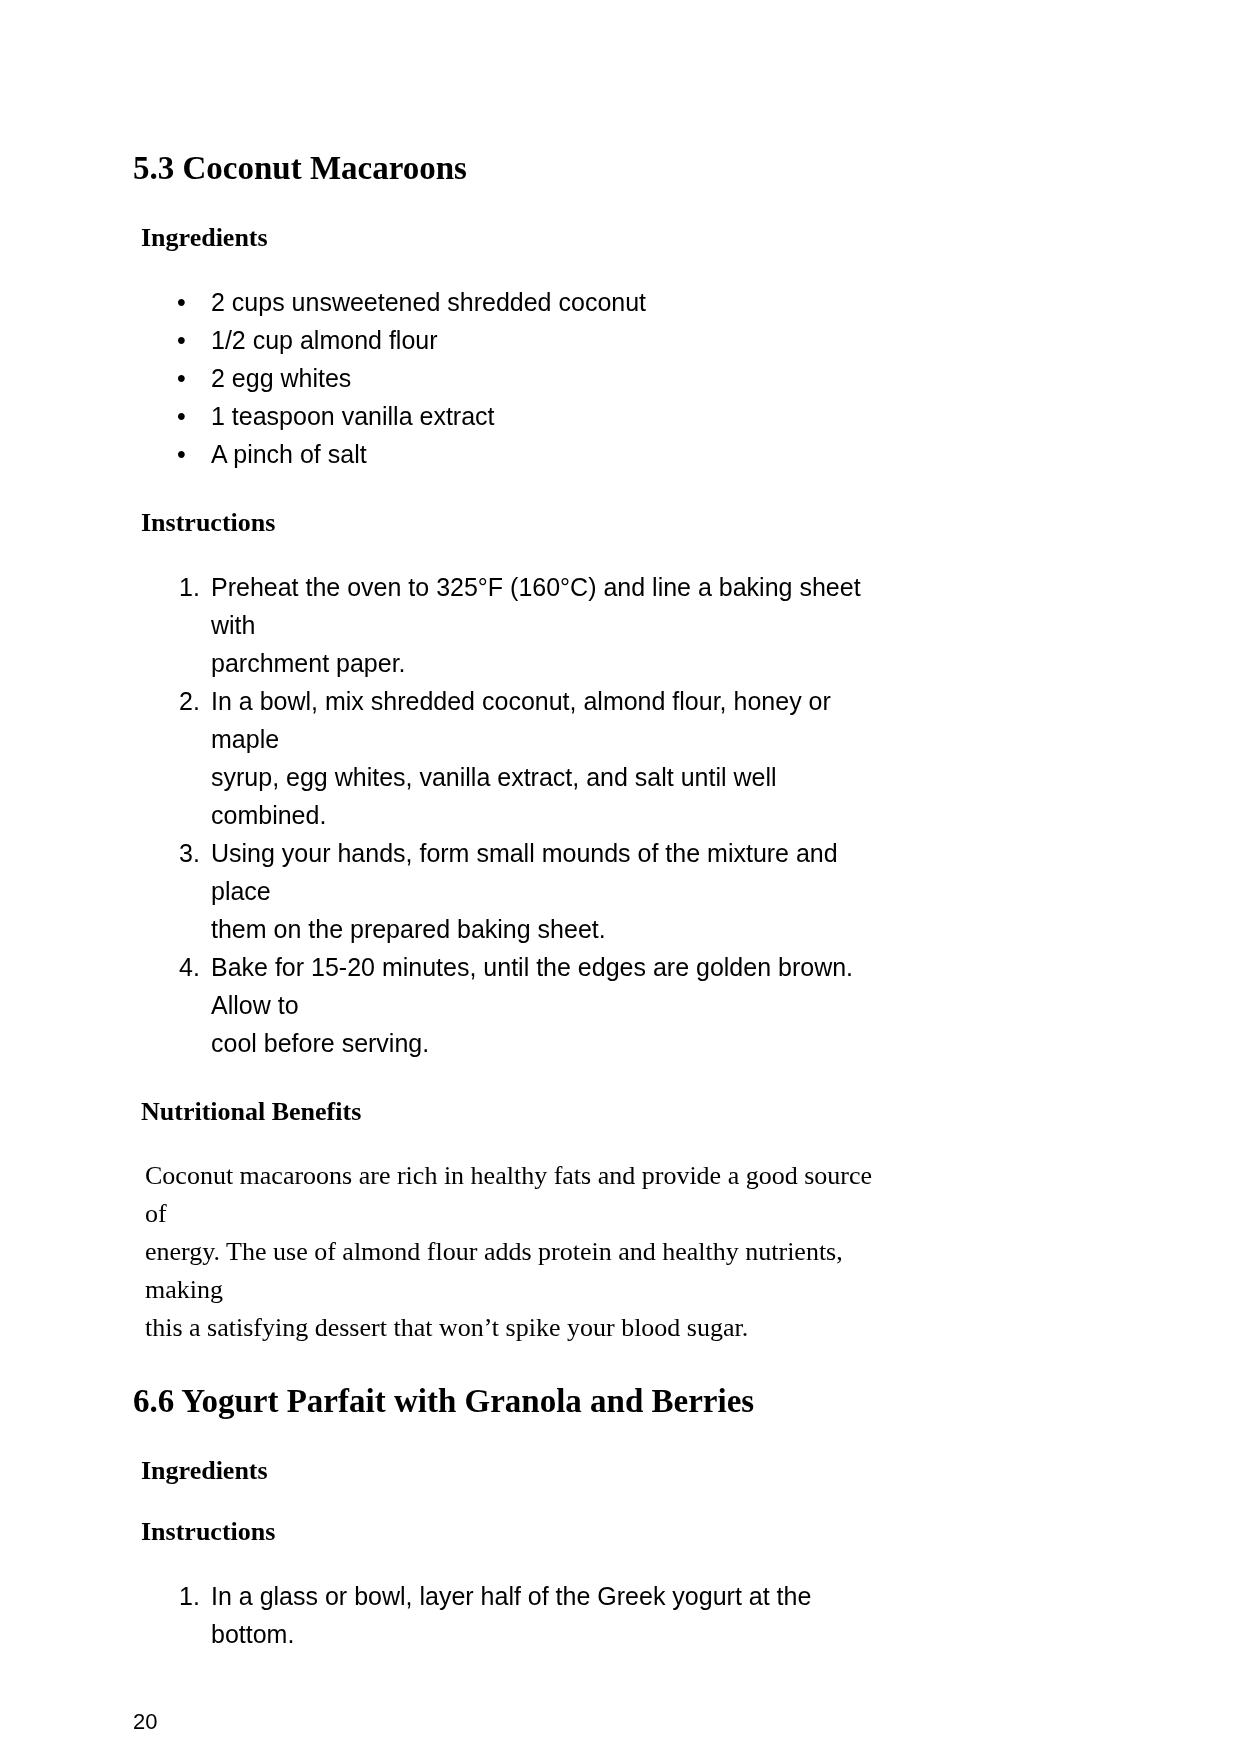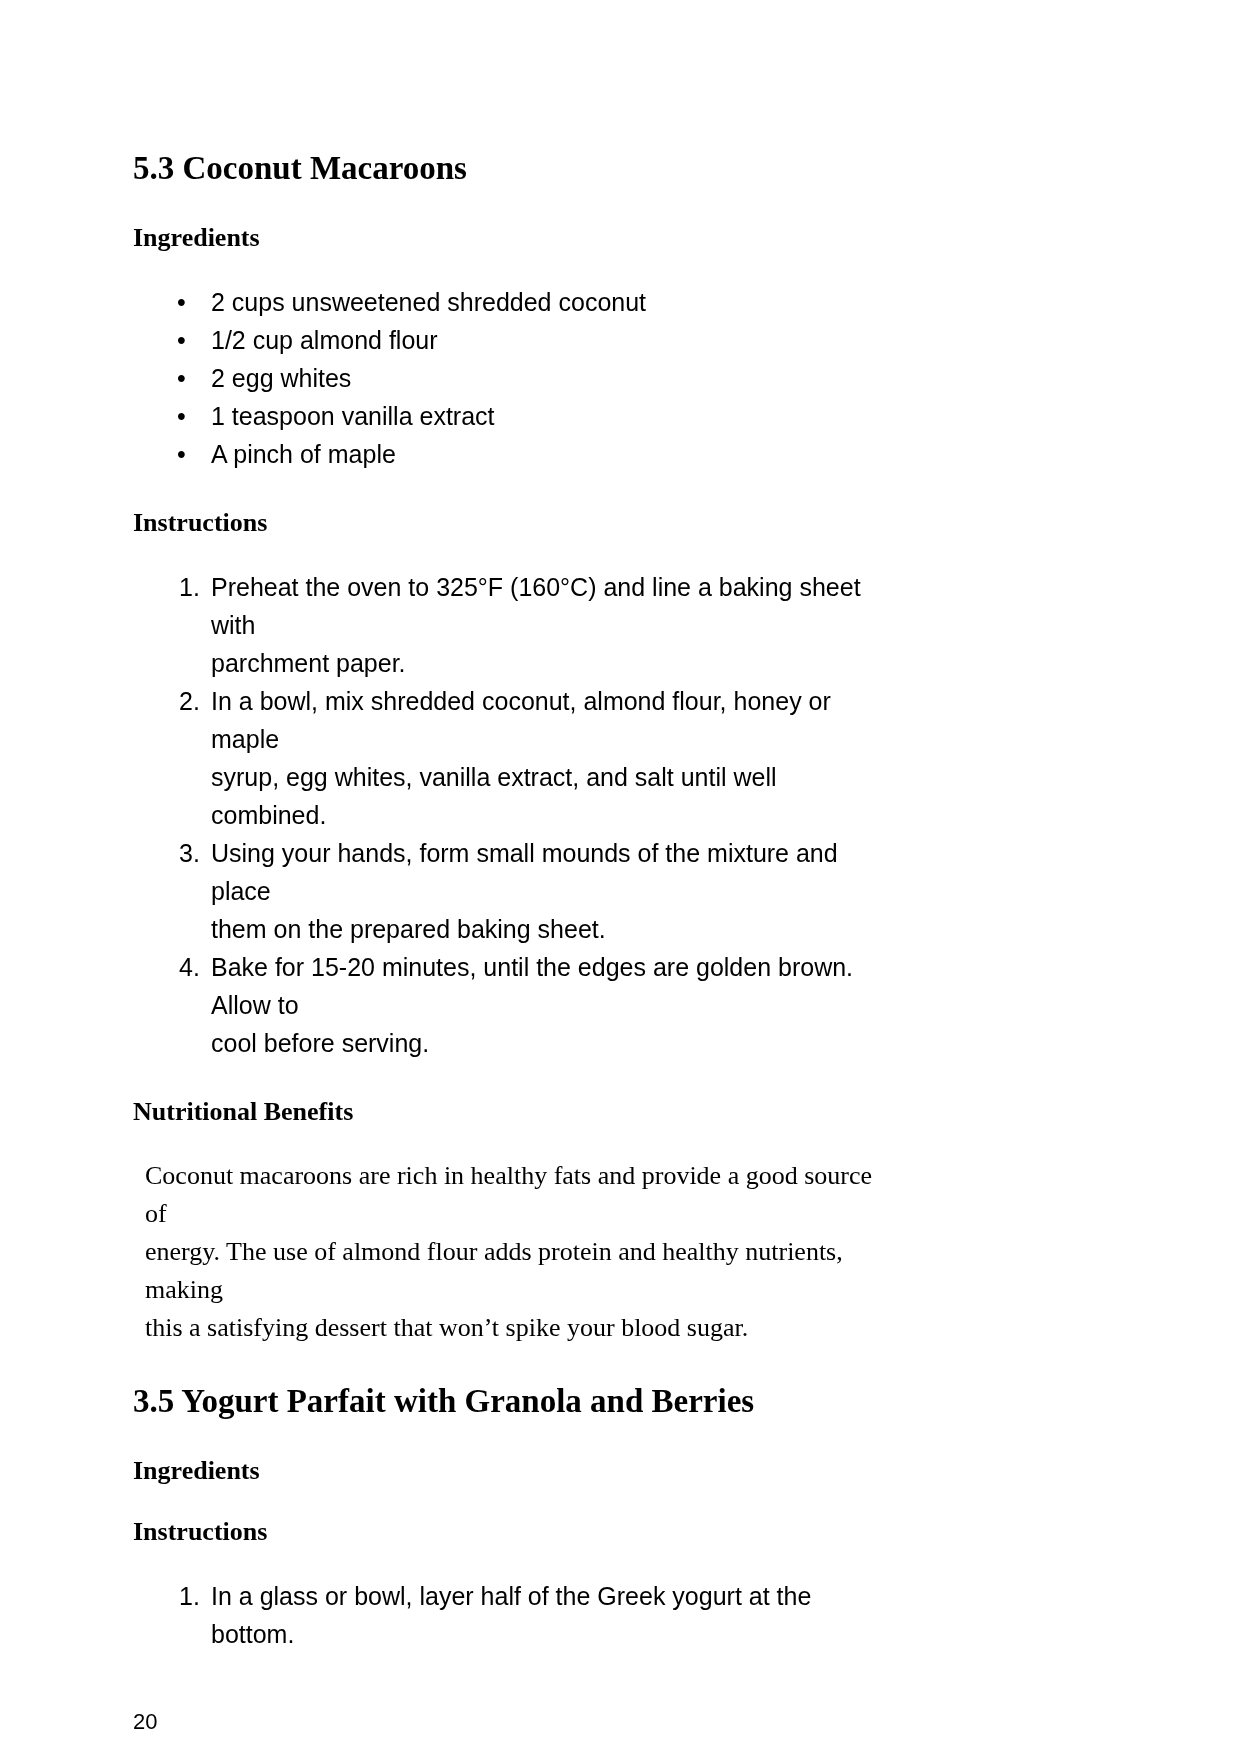--- a/index.html
+++ b/index.html
@@ -19,21 +19,21 @@
     font-size: 33px;
     line-height: 40px;
     margin: 0 0 34px 0;
     color: #000000;
   }
   h2.sub-heading {
     font-family: "Liberation Serif", serif;
     font-weight: bold;
     font-size: 26px;
     line-height: 31px;
-    margin: 0 0 30px 0;
+    margin: 0 0 30px 8px;
     color: #000000;
   }
   ul.doc-list, ol.doc-list {
     list-style: none;
     margin: 0 0 34px 0;
     padding: 0;
     font-family: "Liberation Sans", sans-serif;
     font-size: 25px;
     line-height: 38px;
     counter-reset: item;
@@ -80,21 +80,21 @@
 
   <h1 class="section-title">5.3 Coconut Macaroons</h1>
 
   <h2 class="sub-heading">Ingredients</h2>
 
   <ul class="doc-list">
       <li><span class="li-text">2 cups unsweetened shredded coconut</span></li>
       <li><span class="li-text">1/2 cup almond flour</span></li>
       <li><span class="li-text">2 egg whites</span></li>
       <li><span class="li-text">1 teaspoon vanilla extract</span></li>
-      <li><span class="li-text">A pinch of maple</span></li>
+      <li><span class="li-text">A pinch of salt</span></li>
     </ul>
 
   <h2 class="sub-heading">Instructions</h2>
 
   <ol class="doc-list">
       <li><span class="li-text">Preheat the oven to 325°F (160°C) and line a baking sheet with
 parchment paper.</span></li>
       <li><span class="li-text">In a bowl, mix shredded coconut, almond flour, honey or maple
 syrup, egg whites, vanilla extract, and salt until well combined.</span></li>
       <li><span class="li-text">Using your hands, form small mounds of the mixture and place
@@ -102,21 +102,21 @@
       <li><span class="li-text">Bake for 15-20 minutes, until the edges are golden brown. Allow to
 cool before serving.</span></li>
     </ol>
 
   <h2 class="sub-heading">Nutritional Benefits</h2>
 
   <p class="body-text">Coconut macaroons are rich in healthy fats and provide a good source of
 energy. The use of almond flour adds protein and healthy nutrients, making
 this a satisfying dessert that won’t spike your blood sugar.</p>
 
-  <h1 class="section-title">3.5 Yogurt Parfait with Granola and Berries</h1>
+  <h1 class="section-title">6.6 Yogurt Parfait with Granola and Berries</h1>
 
   <h2 class="sub-heading">Ingredients</h2>
 
 
   <h2 class="sub-heading">Instructions</h2>
 
   <ol class="doc-list">
       <li><span class="li-text">In a glass or bowl, layer half of the Greek yogurt at the bottom.</span></li>
     </ol>
 

